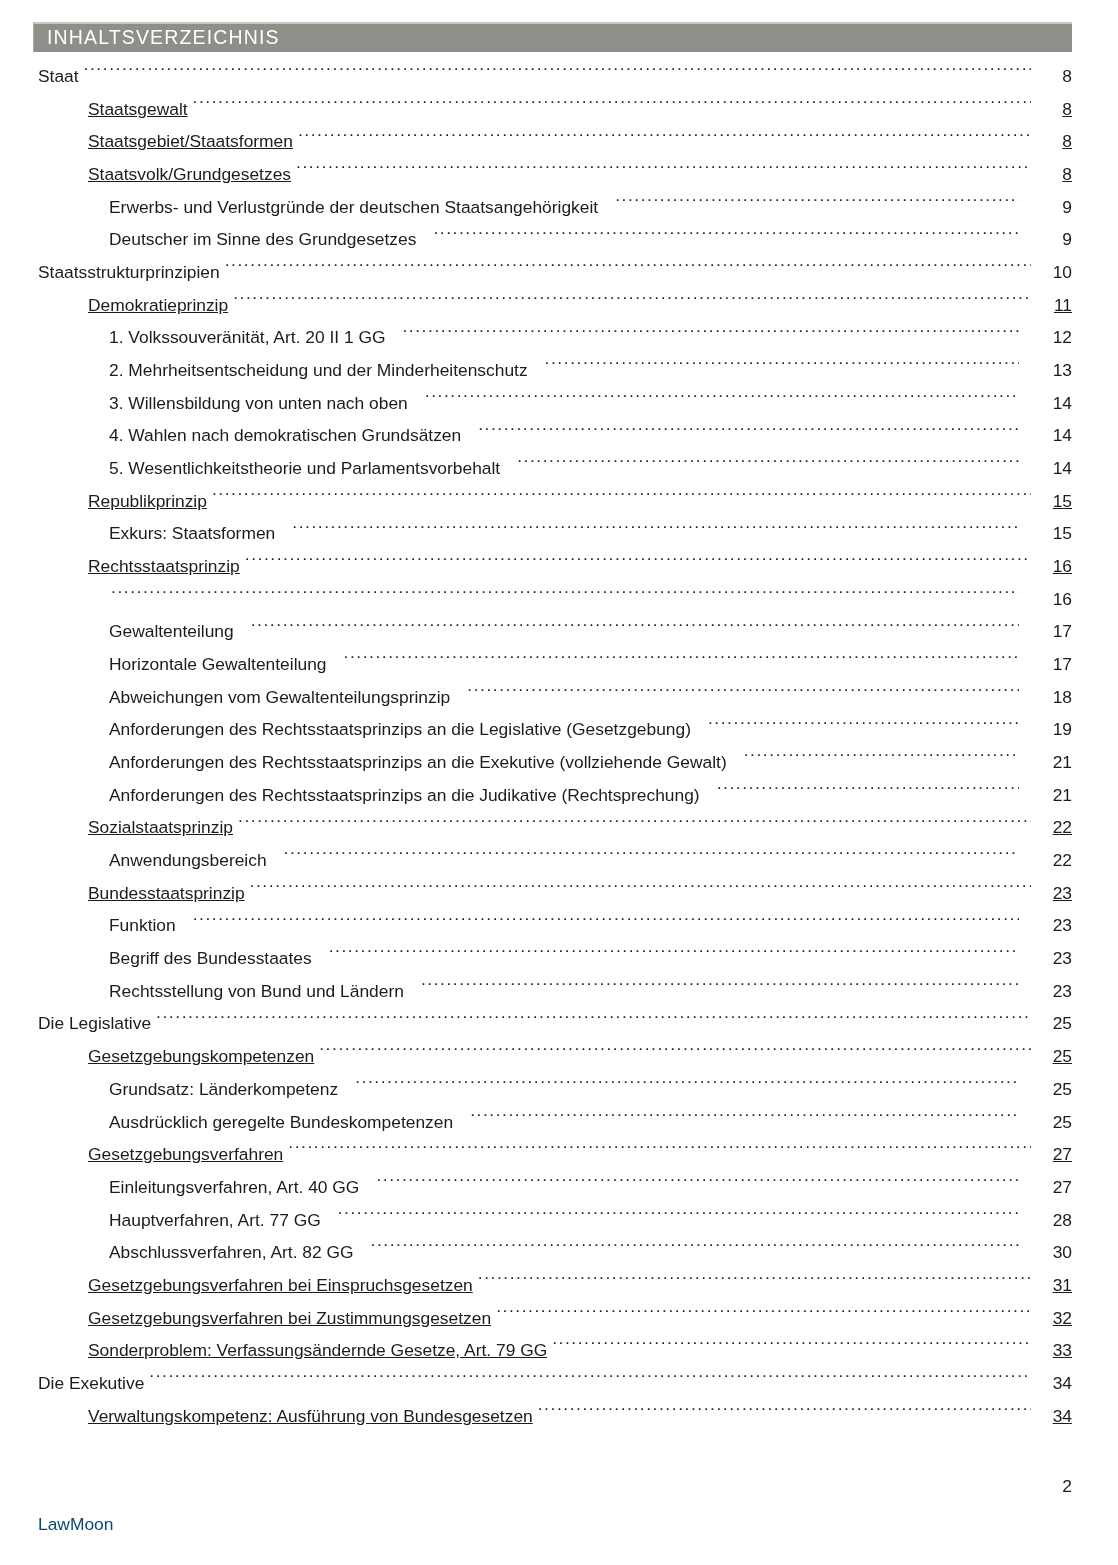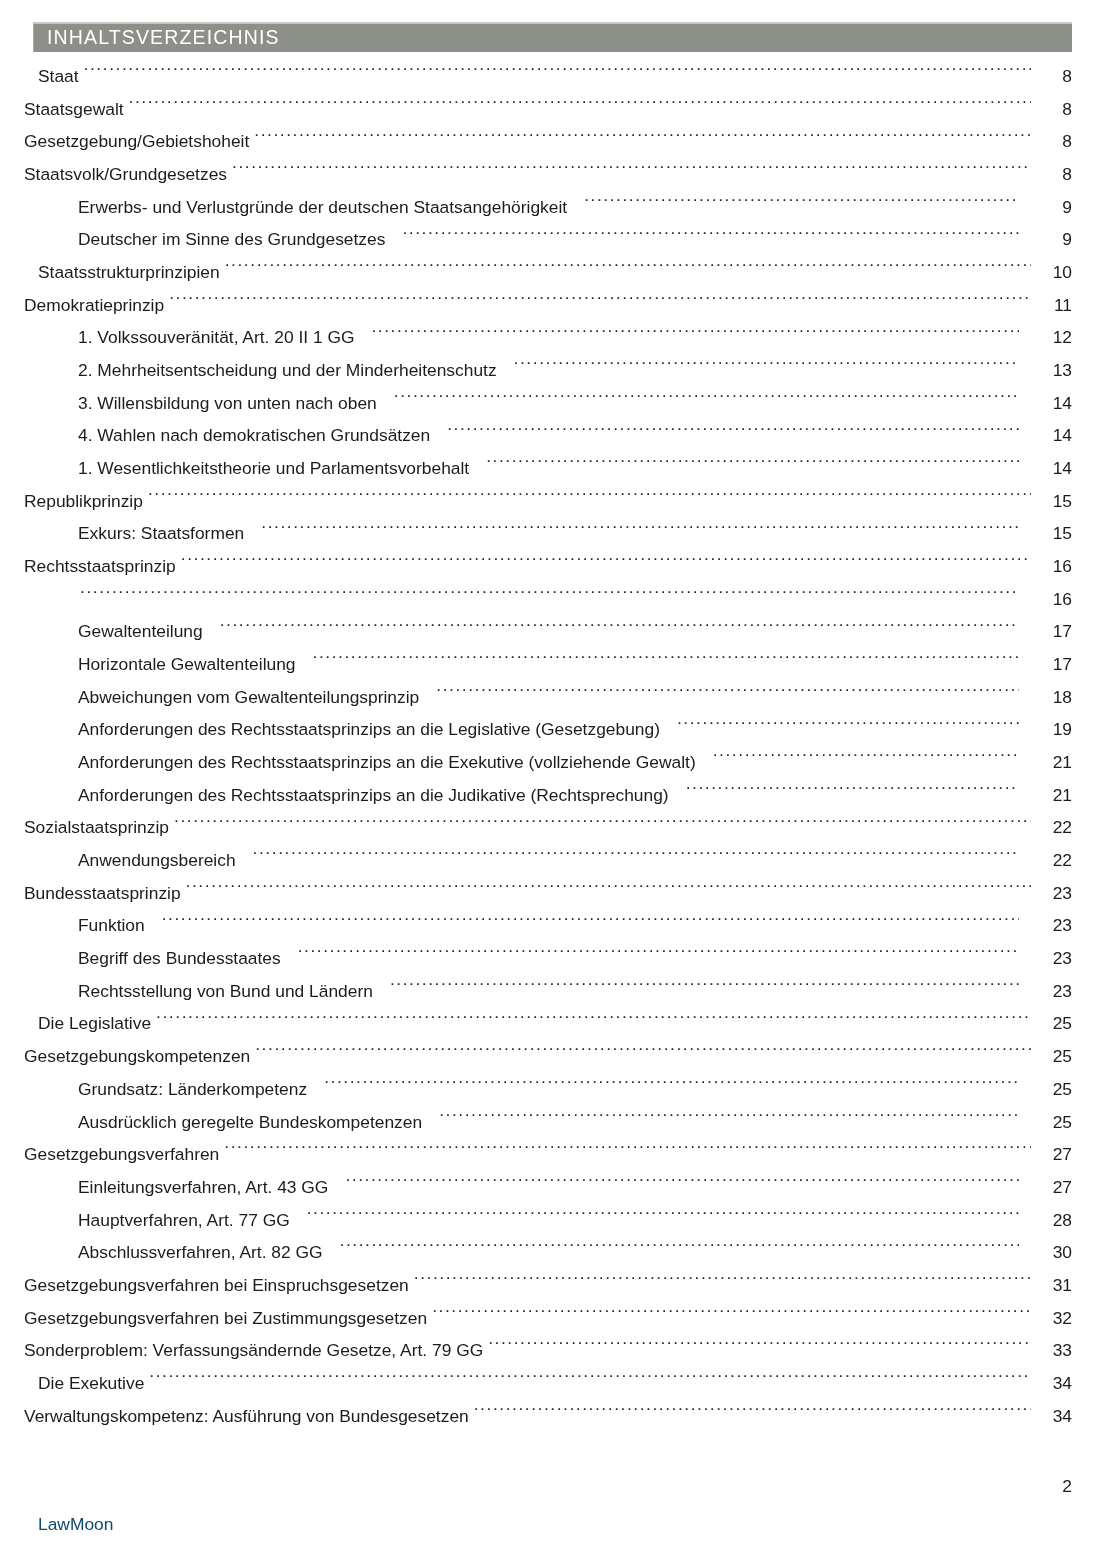--- a/index.html
+++ b/index.html
@@ -100,22 +100,22 @@
 
   .toc-page {
     flex: 0 0 auto;
     width: 34px;
     text-align: right;
     padding-left: 5px;
   }
 
   
   .lvl-1 { padding-left: 38px;  padding-right: 46px; }
-  .lvl-2 { padding-left: 24px;  padding-right: 46px; }
-  .lvl-3 { padding-left: 78px;  padding-right: 46px; gap: 12px; }
+  .lvl-2 { padding-left: 88px;  padding-right: 46px; text-decoration: underline; }
+  .lvl-3 { padding-left: 109px;  padding-right: 46px; gap: 12px; }
 
   
   .page-number {
     position: absolute;
     right: 46px;
     top: 1478px;
     width: 40px;
     text-align: right;
     font-size: 17.4px;
     color: #1c1c1c;
@@ -144,21 +144,21 @@
         <span class="toc-label">Staat</span>
         <span class="toc-leader"></span>
         <span class="toc-page">8</span>
       </div>
       <div class="toc-row lvl-2">
         <span class="toc-label">Staatsgewalt</span>
         <span class="toc-leader"></span>
         <span class="toc-page">8</span>
       </div>
       <div class="toc-row lvl-2">
-        <span class="toc-label">Gesetzgebung/Gebietshoheit</span>
+        <span class="toc-label">Staatsgebiet/Staatsformen</span>
         <span class="toc-leader"></span>
         <span class="toc-page">8</span>
       </div>
       <div class="toc-row lvl-2">
         <span class="toc-label">Staatsvolk/Grundgesetzes</span>
         <span class="toc-leader"></span>
         <span class="toc-page">8</span>
       </div>
       <div class="toc-row lvl-3">
         <span class="toc-label">Erwerbs- und Verlustgründe der deutschen Staatsangehörigkeit</span>
@@ -194,21 +194,21 @@
         <span class="toc-label">3. Willensbildung von unten nach oben</span>
         <span class="toc-leader"></span>
         <span class="toc-page">14</span>
       </div>
       <div class="toc-row lvl-3">
         <span class="toc-label">4. Wahlen nach demokratischen Grundsätzen</span>
         <span class="toc-leader"></span>
         <span class="toc-page">14</span>
       </div>
       <div class="toc-row lvl-3">
-        <span class="toc-label">1. Wesentlichkeitstheorie und Parlamentsvorbehalt</span>
+        <span class="toc-label">5. Wesentlichkeitstheorie und Parlamentsvorbehalt</span>
         <span class="toc-leader"></span>
         <span class="toc-page">14</span>
       </div>
       <div class="toc-row lvl-2">
         <span class="toc-label">Republikprinzip</span>
         <span class="toc-leader"></span>
         <span class="toc-page">15</span>
       </div>
       <div class="toc-row lvl-3">
         <span class="toc-label">Exkurs: Staatsformen</span>
@@ -303,21 +303,21 @@
         <span class="toc-label">Ausdrücklich geregelte Bundeskompetenzen</span>
         <span class="toc-leader"></span>
         <span class="toc-page">25</span>
       </div>
       <div class="toc-row lvl-2">
         <span class="toc-label">Gesetzgebungsverfahren</span>
         <span class="toc-leader"></span>
         <span class="toc-page">27</span>
       </div>
       <div class="toc-row lvl-3">
-        <span class="toc-label">Einleitungsverfahren, Art. 43 GG</span>
+        <span class="toc-label">Einleitungsverfahren, Art. 40 GG</span>
         <span class="toc-leader"></span>
         <span class="toc-page">27</span>
       </div>
       <div class="toc-row lvl-3">
         <span class="toc-label">Hauptverfahren, Art. 77 GG</span>
         <span class="toc-leader"></span>
         <span class="toc-page">28</span>
       </div>
       <div class="toc-row lvl-3">
         <span class="toc-label">Abschlussverfahren, Art. 82 GG</span>

